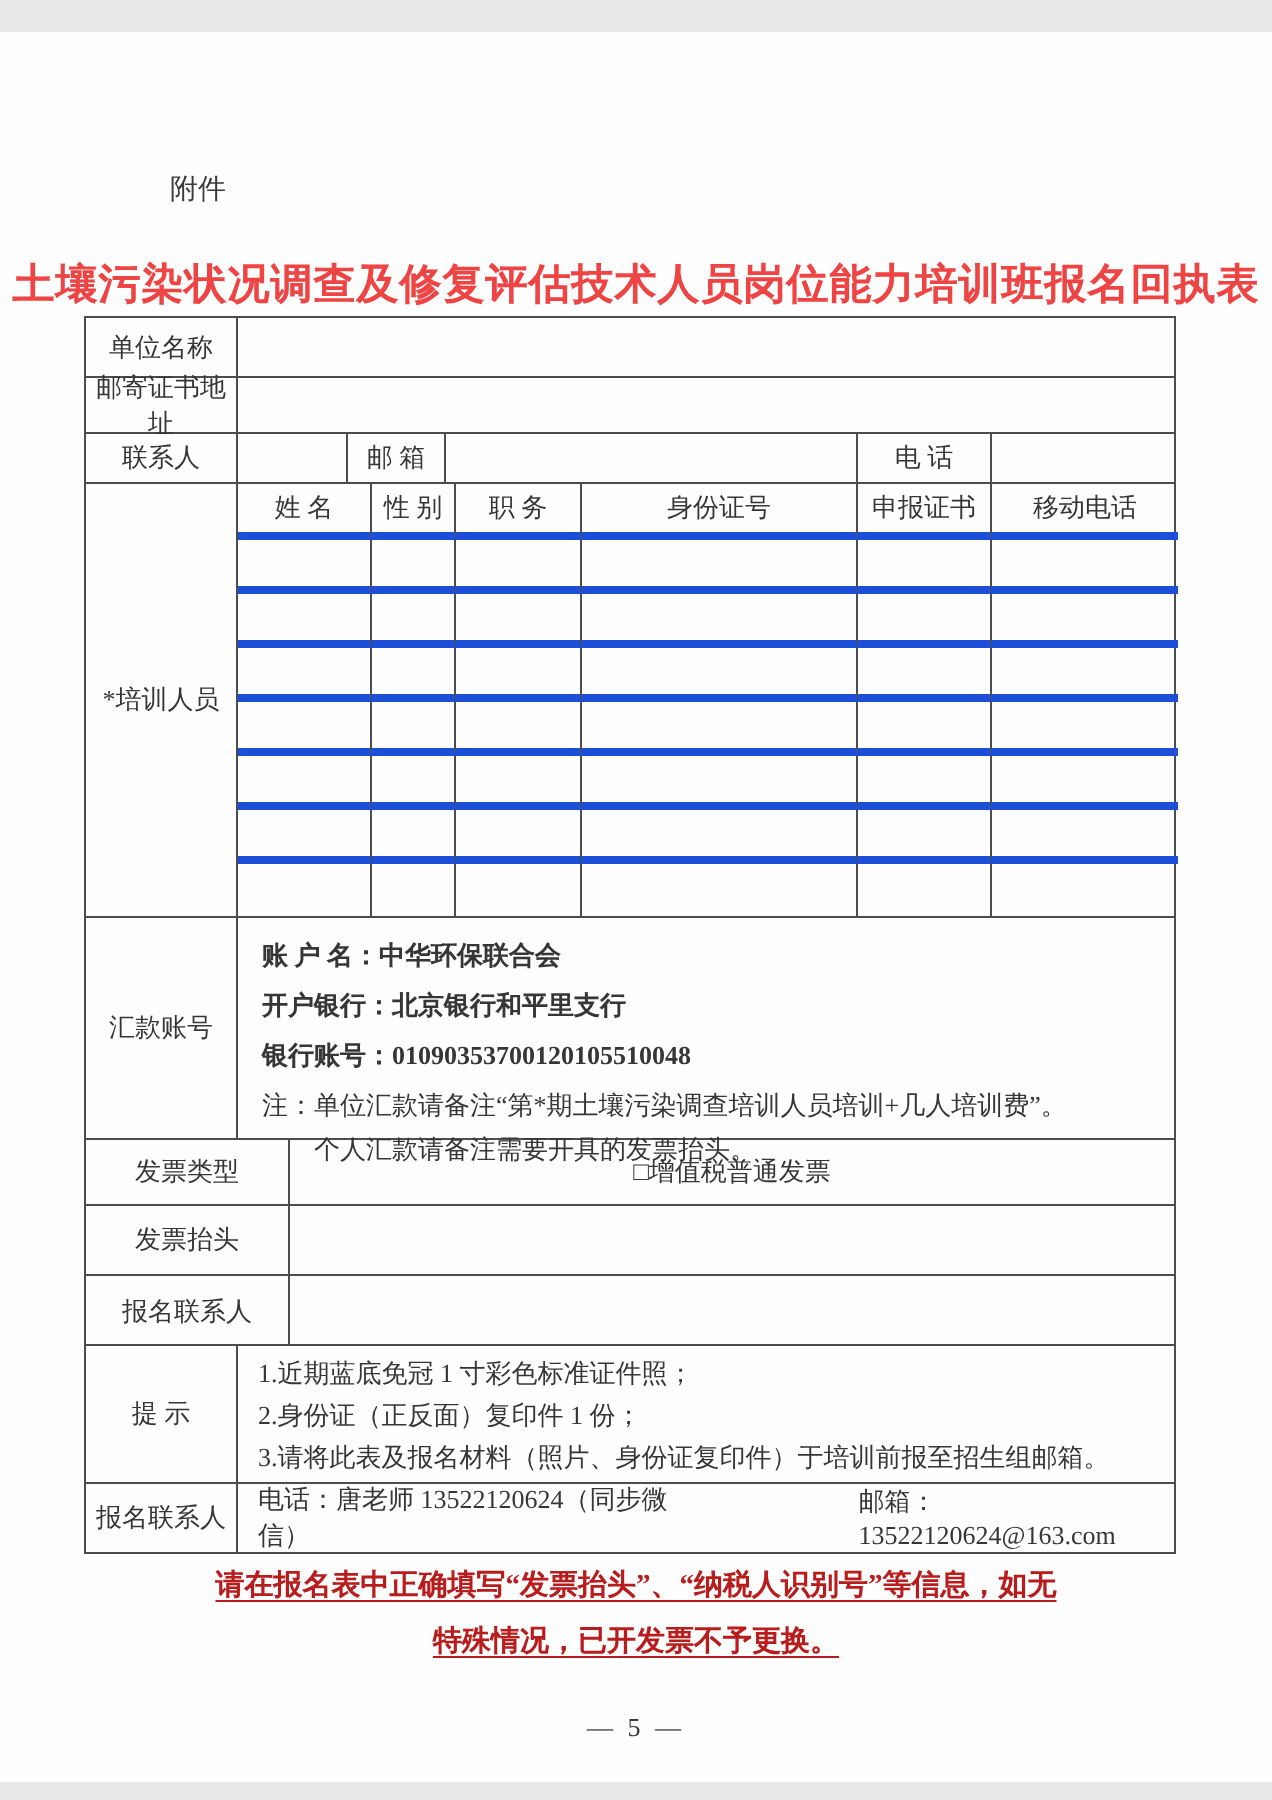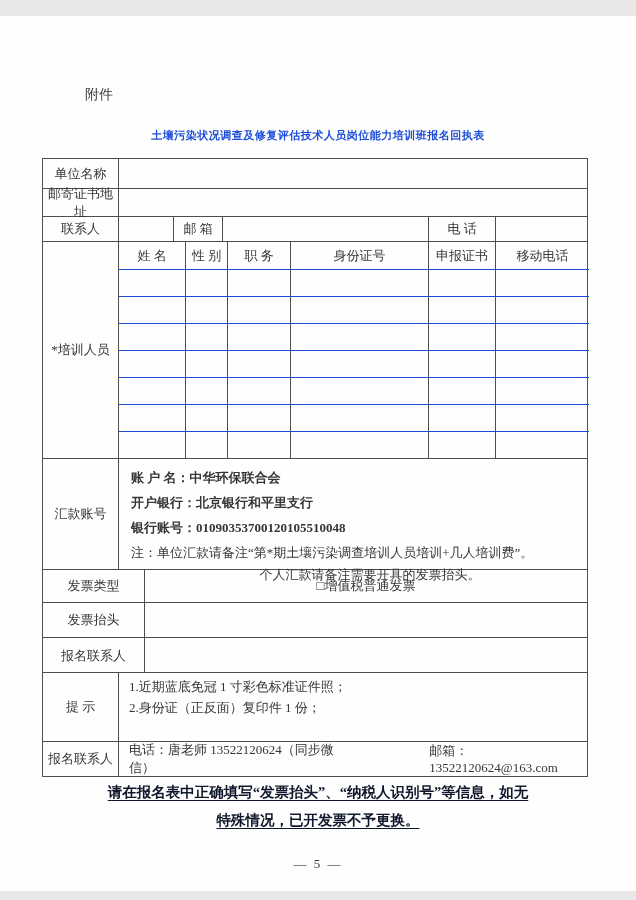--- a/index.html
+++ b/index.html
@@ -11,21 +11,21 @@
     font-family:"Liberation Serif","DejaVu Serif",serif;
     color:#333;
     overflow:hidden;
   }
   .attachment {
     position:absolute; left:85px; top:70px;
     font-size:14px; color:#3a3a3a;
   }
   .doc-title {
     position:absolute; top:112px; left:0; width:100%;
-    text-align:center; font-weight:bold; font-size:11px; color:#1d4ed8;
+    text-align:center; font-weight:bold; font-size:21px; color:#ef4444;
     letter-spacing:0.5px;
   }
   .form-table {
     position:absolute; left:42px; top:142px; width:546px;
     border:1px solid #4d4d4d; box-sizing:border-box;
     font-size:13px; color:#363636;
   }
   .band { display:flex; border-bottom:1px solid #4d4d4d; box-sizing:border-box; }
   .band:last-child { border-bottom:none; }
   .cell { box-sizing:border-box; border-right:1px solid #4d4d4d; }
@@ -40,50 +40,50 @@
   
   .pgrid {
     display:grid; width:470px;
     grid-template-columns:67px 42px 63px 138px 67px 93px;
     grid-template-rows:28px;
     grid-auto-rows:27px;
   }
   .pcell {
     box-sizing:border-box;
     border-right:1px solid #4d4d4d;
-    border-bottom:1px solid #1d4ed8;
+    border-bottom:4px solid #1d4ed8;
   }
   .pgrid > :nth-child(6n) { border-right:none; }
   .pgrid > :nth-last-child(-n+6) { border-bottom:none; }
   .phead { display:flex; align-items:center; justify-content:center; }
   
   .remit-content { padding:6px 4px 0 12px; box-sizing:border-box; }
   .remit-line { line-height:25px; white-space:nowrap;font-weight:bold; }
   .remit-note1 { line-height:22px; margin-top:2px; white-space:nowrap; }
-  .remit-note2 { line-height:21px; padding-left:26px;text-align:center; }
+  .remit-note2 { line-height:21px; padding-left:26px; }
   
   .inv-rows { flex:1 1 auto; display:flex; flex-direction:column; }
   .inv-row { display:flex; border-bottom:1px solid #4d4d4d; box-sizing:border-box; }
   .inv-row:last-child { border-bottom:none; }
   .inv-label {
     flex:0 0 102px; width:102px; box-sizing:border-box;
     border-right:1px solid #4d4d4d;
     display:flex; align-items:center; justify-content:center;
   }
   .inv-value { flex:1 1 auto; display:flex; align-items:center; justify-content:center; }
   
   .tips-content { padding:3px 4px 0 10px; box-sizing:border-box; }
   .tips-line { line-height:21px; }
   
   .reg-content { display:flex; align-items:center; padding-left:10px;gap:41px; }
   .reg-email { margin-left:42px; }
   
   .footer-note {
     position:absolute; left:0; width:100%; text-align:center;
-    font-weight:bold; font-size:14.5px; color:#0f172a;
+    font-weight:bold; font-size:14.5px; color:#b91c1c;
   }
   .footer-note span { text-decoration:underline; text-underline-offset:3px; }
   .fn1 { top:767px; }
   .fn2 { top:795px; }
   .page-number {
     position:absolute; top:840px; left:0; width:100%;
     text-align:center; font-size:13px; color:#3a3a3a; letter-spacing:2px;
   }
 </style>
 </head>
@@ -201,20 +201,21 @@
           </div>
         </div>
       </div>
     </div>
 
     <div class="band" style="height:69px">
       <div class="cell label-col">提 示</div>
       <div class="cell fill tips-content">
         <div class="tips-line">1.近期蓝底免冠 1 寸彩色标准证件照；</div>
         <div class="tips-line">2.身份证（正反面）复印件 1 份；</div>
+        <div class="tips-line">3.请将此表及报名材料（照片、身份证复印件）于培训前报至招生组邮箱。</div>
       </div>
     </div>
 
     <div class="band" style="height:34px">
       <div class="cell label-col">报名联系人</div>
       <div class="cell fill reg-content">
         <span>电话：唐老师 13522120624（同步微信）</span>
         <span class="reg-email">邮箱：13522120624@163.com</span>
       </div>
     </div>

